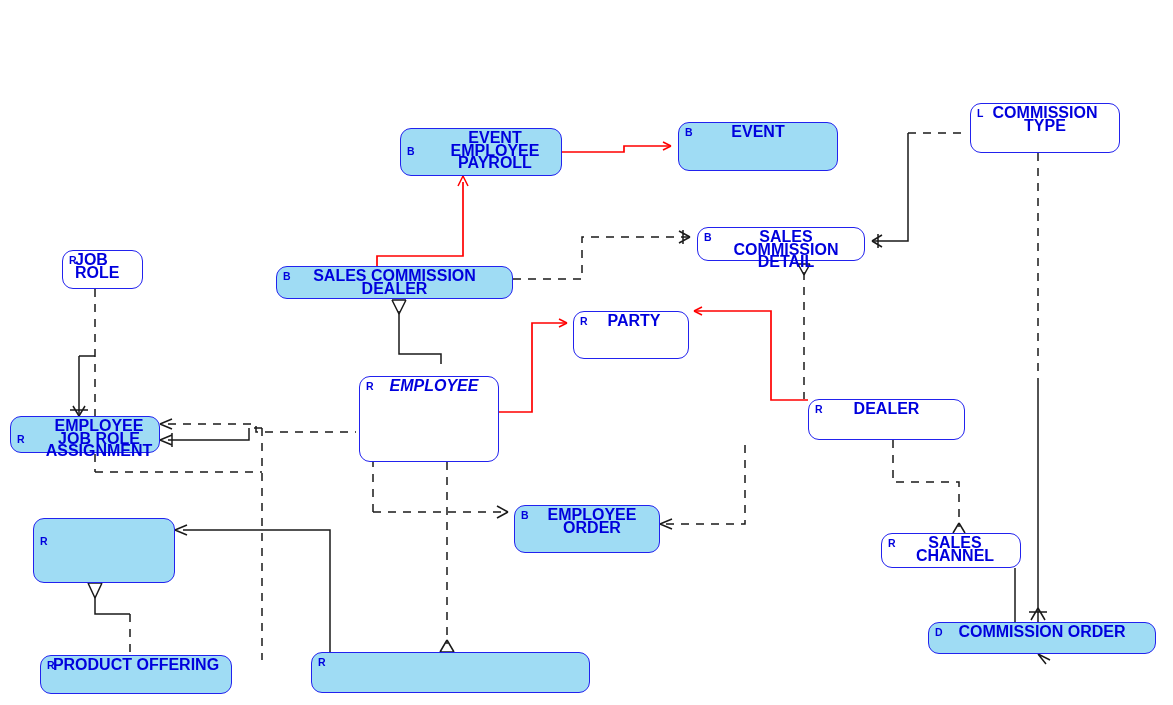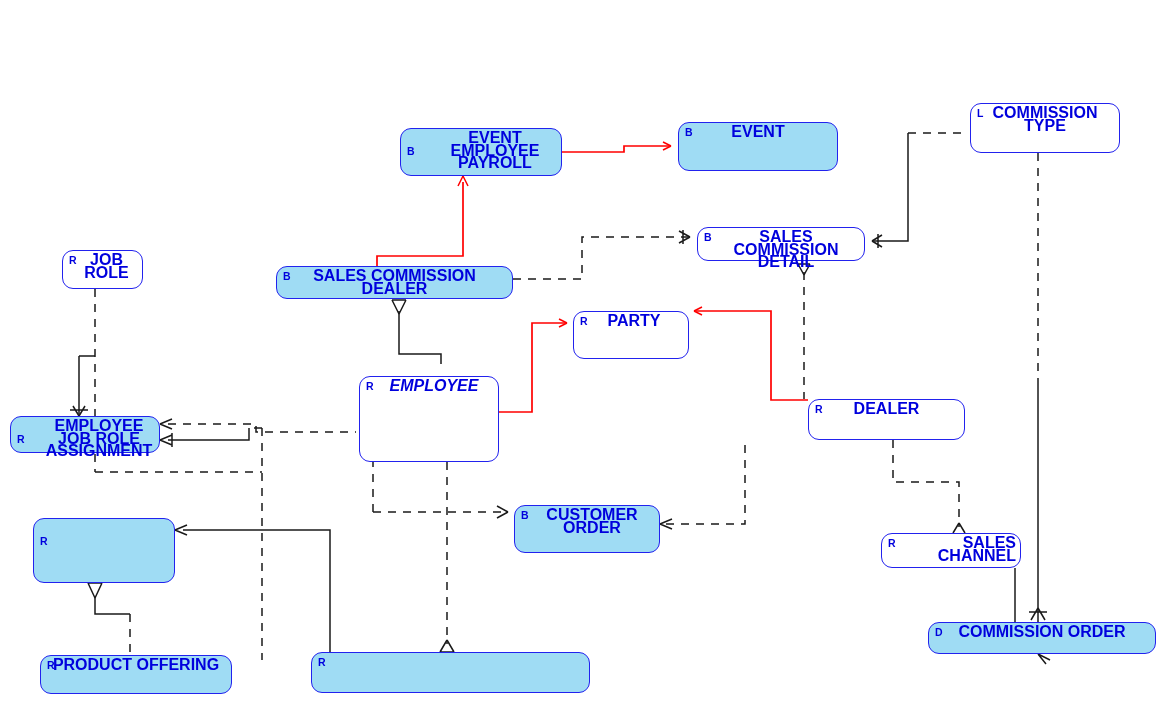--- a/index.html
+++ b/index.html
@@ -192,21 +192,21 @@
     <span class="ent-name">EVENT</span>
   </div>
 
   <div class="entity" style="left:970px; top:103px; width:150px; height:50px;">
     <span class="ent-type">L</span>
     <span class="ent-name">COMMISSION TYPE</span>
   </div>
 
   <div class="entity" style="left:62px; top:250px; width:81px; height:39px;">
     <span class="ent-type">R</span>
-    <span class="ent-name" style="text-align:center; padding-left:12px;">JOB ROLE</span>
+    <span class="ent-name" style="text-align:left; padding-left:12px;">JOB ROLE</span>
   </div>
 
   <div class="entity" style="left:697px; top:227px; width:168px; height:34px;">
     <span class="ent-type">B</span>
     <span class="ent-name" style="padding-left:14px;">SALES COMMISSION DETAIL</span>
   </div>
 
   <div class="entity filled" style="left:276px; top:266px; width:237px; height:33px;">
     <span class="ent-type">B</span>
     <span class="ent-name">SALES COMMISSION DEALER</span>
@@ -232,26 +232,26 @@
     <span class="ent-name">EMPLOYEE JOB ROLE
 ASSIGNMENT</span>
   </div>
 
   <div class="entity filled two-line" style="left:33px; top:518px; width:142px; height:65px;">
     <span class="ent-type">R</span>
   </div>
 
   <div class="entity filled" style="left:514px; top:505px; width:146px; height:48px;">
     <span class="ent-type">B</span>
-    <span class="ent-name" style="padding-left:14px;">CUSTOMER ORDER</span>
+    <span class="ent-name" style="padding-left:14px;">EMPLOYEE ORDER</span>
   </div>
 
   <div class="entity" style="left:881px; top:533px; width:140px; height:35px;">
     <span class="ent-type">R</span>
-    <span class="ent-name" style="padding-left:12px;text-align:right;">SALES CHANNEL</span>
+    <span class="ent-name" style="padding-left:12px;">SALES CHANNEL</span>
   </div>
 
   <div class="entity filled" style="left:928px; top:622px; width:228px; height:32px;">
     <span class="ent-type">D</span>
     <span class="ent-name">COMMISSION ORDER</span>
   </div>
 
   <div class="entity filled" style="left:40px; top:655px; width:192px; height:39px;">
     <span class="ent-type">R</span>
     <span class="ent-name">PRODUCT OFFERING</span>

